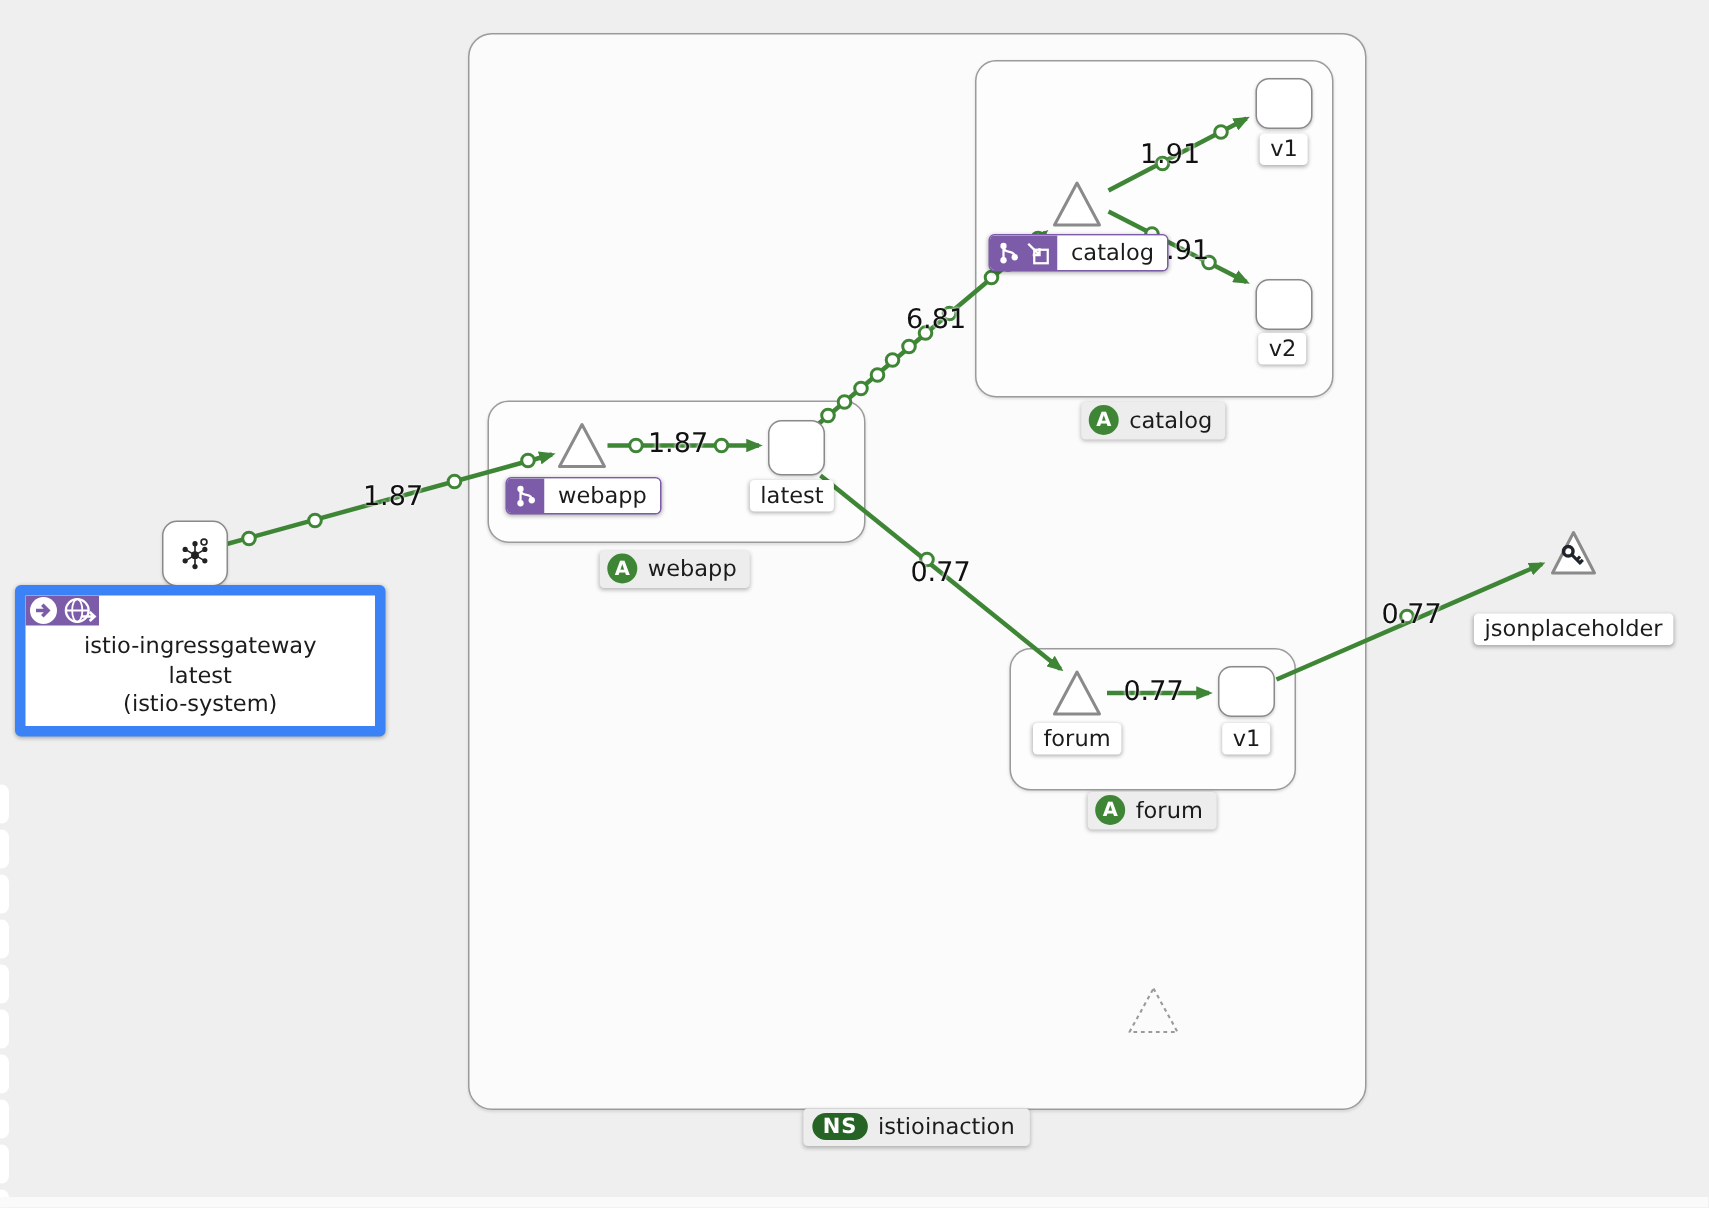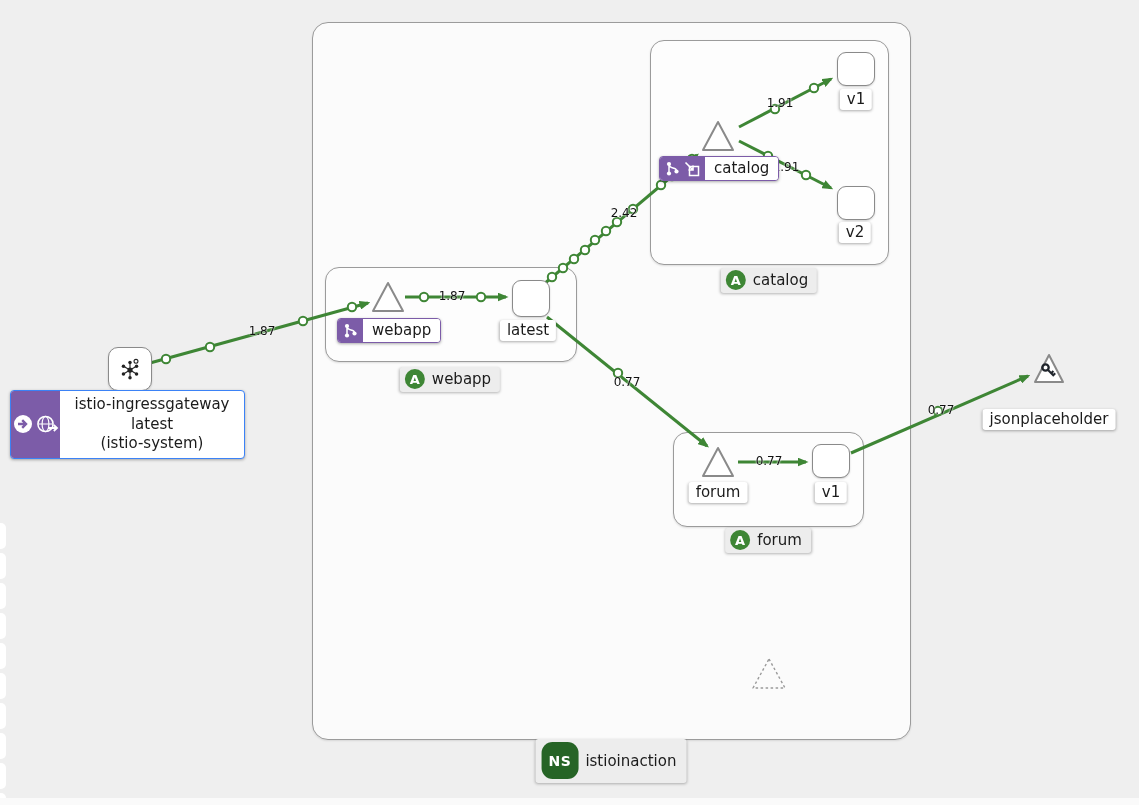--- a/index.html
+++ b/index.html
@@ -12,45 +12,45 @@
   .box-webapp{left:325px;top:267px;width:250px;height:93px;}
   .box-catalog{left:650px;top:40px;width:237px;height:223px;}
   .box-forum{left:673px;top:432px;width:189px;height:93px;}
 
   svg.edges{position:absolute;left:0;top:0;z-index:2;}
   svg.node-tri{position:absolute;z-index:4;overflow:visible;}
 
   .sq{position:absolute;background:#fff;border:1.5px solid #8a8a8a;border-radius:9px;
     box-shadow:0 1px 2px rgba(0,0,0,.18);z-index:4;}
 
-  .edge-label{position:absolute;transform:translate(-50%,-50%);font-size:12px;color:#111;
+  .edge-label{position:absolute;transform:translate(-50%,-50%);font-size:18px;color:#111;
     z-index:3;white-space:nowrap;text-shadow:0 0 2px rgba(255,255,255,.85),0 0 2px rgba(255,255,255,.85);}
 
   .node-label{position:absolute;background:#fff;font-size:15px;padding:1px 7px 2px;border-radius:3px;
     box-shadow:0 1px 3px rgba(0,0,0,.32);white-space:nowrap;z-index:5;}
   .centered{transform:translateX(-50%);}
 
   .svc-label{position:absolute;display:flex;align-items:stretch;border:1px solid #7c5ca8;border-radius:4px;
     background:#fff;box-shadow:0 1px 3px rgba(0,0,0,.32);z-index:5;overflow:hidden;}
   .svc-icons{background:#7c5ca8;display:flex;align-items:center;padding:2px 4px;gap:2px;}
   .svc-text{padding:1px 9px 2px;font-size:15px;display:flex;align-items:center;background:#fff;}
 
   .app-label{position:absolute;display:flex;align-items:center;gap:7px;background:#ededed;border-radius:3px;
     padding:2px 9px 3px 5px;box-shadow:0 1px 3px rgba(0,0,0,.28);font-size:15px;z-index:5;white-space:nowrap;}
   .badge-a{width:20px;height:20px;border-radius:50%;background:#3e8635;color:#fff;font-weight:bold;
     font-size:13px;display:flex;align-items:center;justify-content:center;flex:0 0 auto;}
 
   .ns-label{position:absolute;display:flex;align-items:center;gap:7px;background:#ededed;border-radius:3px;
     padding:3px 10px 4px 6px;box-shadow:0 1px 3px rgba(0,0,0,.28);font-size:15px;z-index:5;white-space:nowrap;}
-  .badge-ns{height:37px;padding:0 7px;border-radius:11px;background:#266426;color:#fff;font-weight:bold;
+  .badge-ns{height:18px;padding:0 7px;border-radius:11px;background:#266426;color:#fff;font-weight:bold;
     font-size:14px;display:flex;align-items:center;justify-content:center;flex:0 0 auto;letter-spacing:.5px;}
 
   .gw-label{position:absolute;left:10px;top:390px;width:233px;display:flex;align-items:stretch;
-    border:1px solid #3b82f6;border-radius:4px;overflow:hidden;background:#fff;
-    box-shadow:0 1px 3px rgba(0,0,0,.32);z-index:5;}
+    border:7px solid #3b82f6;border-radius:4px;overflow:hidden;background:#fff;
+    box-shadow:0 1px 3px rgba(0,0,0,.32);z-index:5;flex-direction:column;}
   .gw-icons{background:#7c5ca8;width:49px;display:flex;align-items:center;justify-content:center;gap:3px;flex:0 0 auto;}
   .gw-text{flex:1;text-align:center;font-size:15px;line-height:1.3;padding:4px 6px;}
 
   .strip{position:absolute;left:-4px;width:10px;height:26px;background:#fff;border-radius:5px;z-index:6;}
   .bottom-strip{position:absolute;left:0;bottom:0;width:100%;height:7px;background:#fafafa;z-index:6;}
 </style>
 </head>
 <body>
 
 <div id="stage">
@@ -127,21 +127,21 @@
         <line x1="851" y1="453" x2="1028" y2="376" marker-end="url(#arr)"></line>
         <g fill="#fff" stroke-width="2">
           <circle cx="938" cy="411" r="4.2"></circle>
         </g>
       </g>
     </g>
   </svg>
 
   <span class="edge-label" style="left:262px;top:331px">1.87</span>
   <span class="edge-label" style="left:452px;top:296px">1.87</span>
-  <span class="edge-label" style="left:624px;top:213px">2.42</span>
+  <span class="edge-label" style="left:624px;top:213px">6.81</span>
   <span class="edge-label" style="left:780px;top:103px">1.91</span>
   <span class="edge-label" style="left:786px;top:167px">1.91</span>
   <span class="edge-label" style="left:627px;top:382px">0.77</span>
   <span class="edge-label" style="left:769px;top:461px">0.77</span>
   <span class="edge-label" style="left:941px;top:410px">0.77</span>
 
   <div class="sq" style="left:108px;top:347px;width:42px;height:42px;border-radius:10px;display:flex;align-items:center;justify-content:center">
     <svg width="24" height="24" viewBox="0 0 22 22">
       <g stroke="#222" stroke-width="1">
         <line x1="11" y1="12" x2="11" y2="5"></line>

